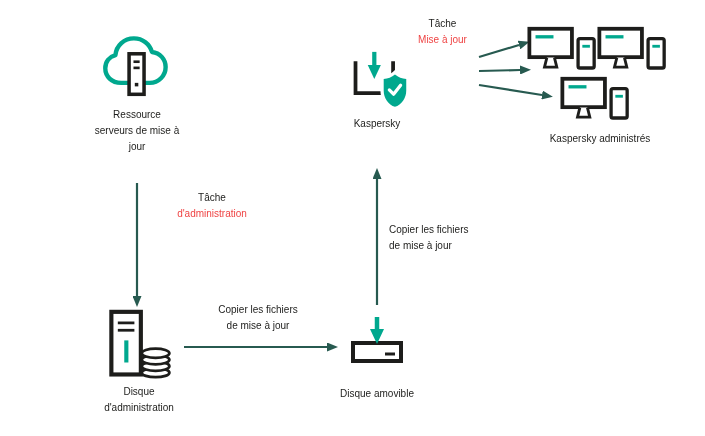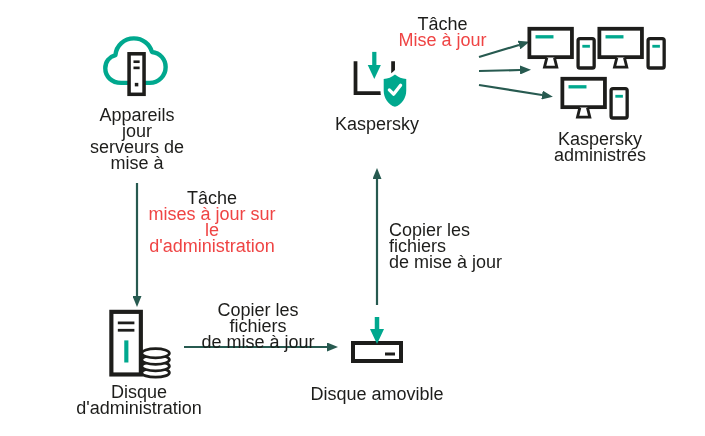--- a/index.html
+++ b/index.html
@@ -1,20 +1,20 @@
 <!DOCTYPE html>
 <html><head>
 <meta charset="utf-8">
 <style>
   * { margin:0; padding:0; box-sizing:border-box; }
   html,body { background:#ffffff; }
   body { font-family:"Liberation Sans", sans-serif; color:#1D1D1B; }
   .canvas { position:relative; width:705px; height:436px; background:#ffffff; overflow:hidden; }
   .icon { position:absolute; }
-  .lbl { position:absolute; font-size:18px; line-height:16px; text-align:center; color:#1D1D1B; }
+  .lbl { position:absolute; font-size:10px; line-height:16px; text-align:center; color:#1D1D1B; }
   .lbl.left { text-align:left; }
   .teal { color:#ef4444; }
   .arrows { position:absolute; left:0; top:0; pointer-events:none; }
 </style>
 </head>
 <body>
 
 <div class="canvas">
 
   <svg class="arrows" width="705" height="436">
@@ -34,28 +34,27 @@
   <div class="icon" style="left:100px; top:30px;">
     <svg viewBox="0 0 84 84" width="74" height="74">
       <path d="M24 60 C 13 60 6 52.5 6 43.5 C 6 36 10.5 30.5 17.5 28.5 C 18.5 17.5 27.5 9.5 38.5 9.5 C 48.5 9.5 56.5 16 59 25 C 68 26 74.5 33 74.5 42 C 74.5 52 66.5 60 56.5 60 Z" fill="none" stroke="#00A88E" stroke-width="5" stroke-linejoin="round"></path>
       <rect x="33" y="27" width="17" height="46" fill="#fff" stroke="#1D1D1B" stroke-width="4"></rect>
       <line x1="38" y1="36" x2="45" y2="36" stroke="#1D1D1B" stroke-width="3"></line>
       <line x1="38" y1="43" x2="45" y2="43" stroke="#1D1D1B" stroke-width="3"></line>
       <rect x="39.5" y="60" width="4" height="4" fill="#1D1D1B"></rect>
     </svg>
   </div>
   <div class="lbl" style="left:70px; top:107px; width:134px;">
-    <div>Appareils</div>
+    <div>Ressource</div>
+    <div>serveurs de mise à</div>
     <div>jour</div>
-    <div>serveurs de mise à</div>
   </div>
 
   <div class="lbl" style="left:146px; top:190px; width:132px;">
     <div>Tâche</div>
-    <div class="teal">mises à jour sur le</div>
     <div class="teal">d'administration</div>
   </div>
 
   <div class="icon" style="left:104px; top:309px;">
     <svg viewBox="0 0 76 78" width="70" height="72">
       <rect x="8" y="3" width="32" height="68" fill="#fff" stroke="#1D1D1B" stroke-width="4.5"></rect>
       <line x1="15" y1="15" x2="33" y2="15" stroke="#1D1D1B" stroke-width="3"></line>
       <line x1="15" y1="23" x2="33" y2="23" stroke="#1D1D1B" stroke-width="3"></line>
       <rect x="22" y="34" width="4.5" height="24" fill="#00A88E"></rect>
       <g fill="#fff" stroke="#1D1D1B" stroke-width="3">

